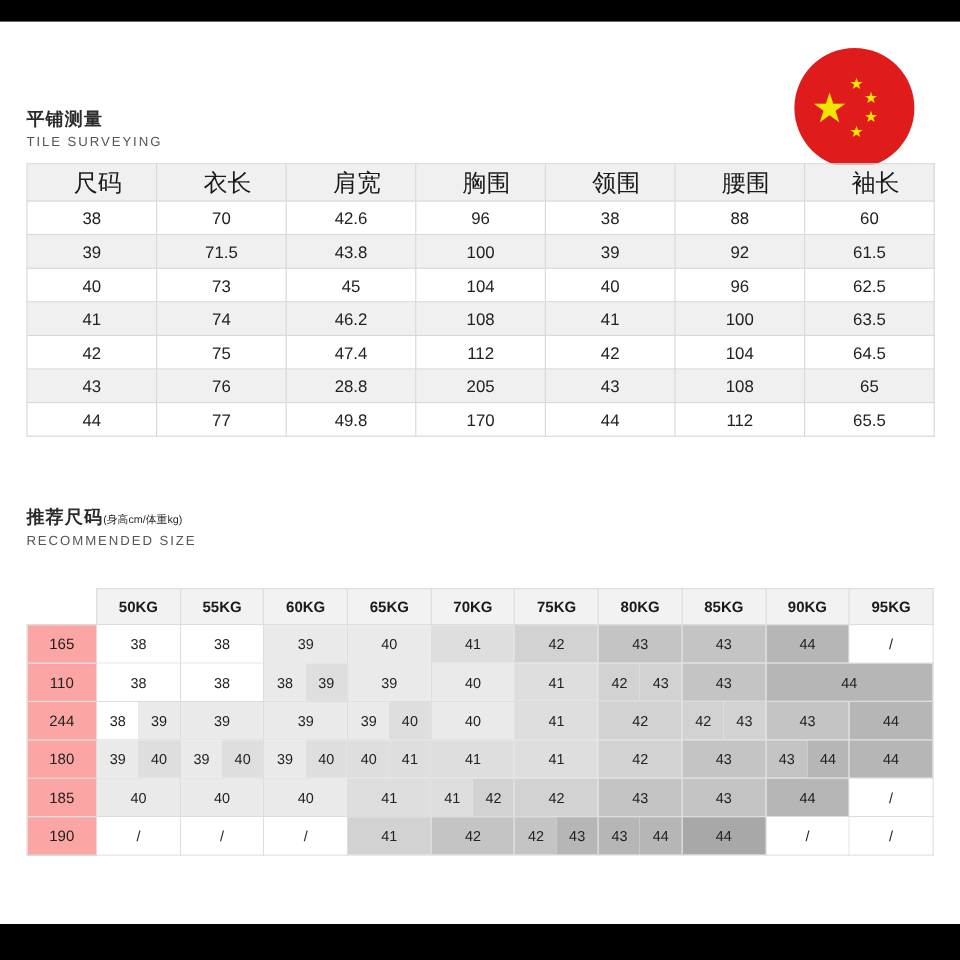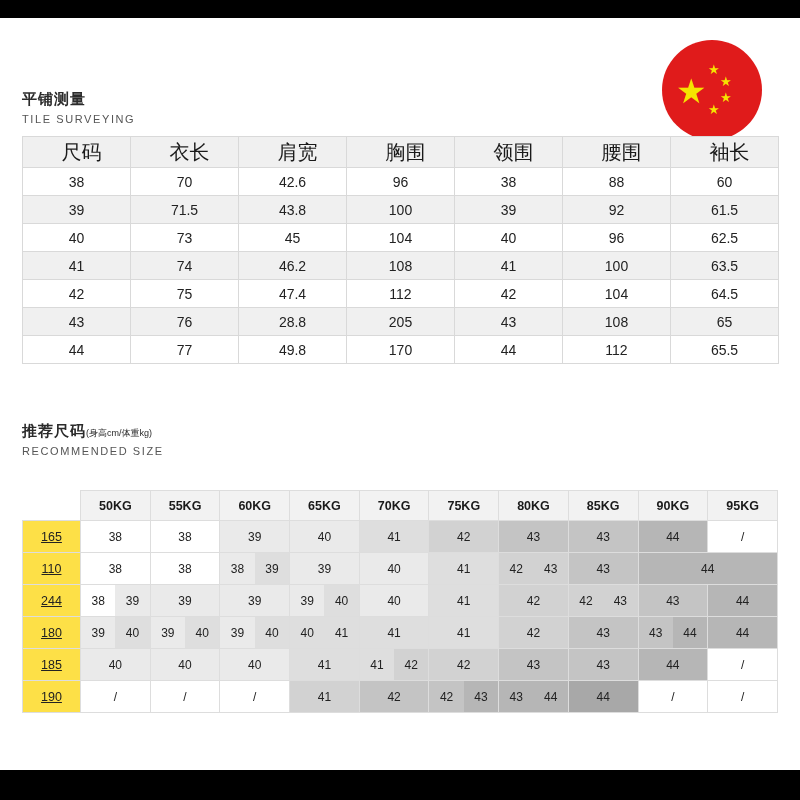--- a/index.html
+++ b/index.html
@@ -145,25 +145,24 @@
     font-weight: bold;
     color: #1a1a1a;
     height: 29px;
   }
   .rec-table thead th.corner {
     background: #ffffff;
     border-left-color: #ffffff;
     border-top-color: #ffffff;
   }
   .rec-table tbody th.rowhead {
-    background: #fde047;
+    background: #fca5a5;
     font-size: 12.5px;
     font-weight: normal;
     width: 58px;
-    text-decoration: underline;
   }
   .cell {
     display: flex;
     width: 100%;
     height: 31px;
     align-items: stretch;
   }
   .cell .half {
     flex: 1 1 50%;
     display: flex;

